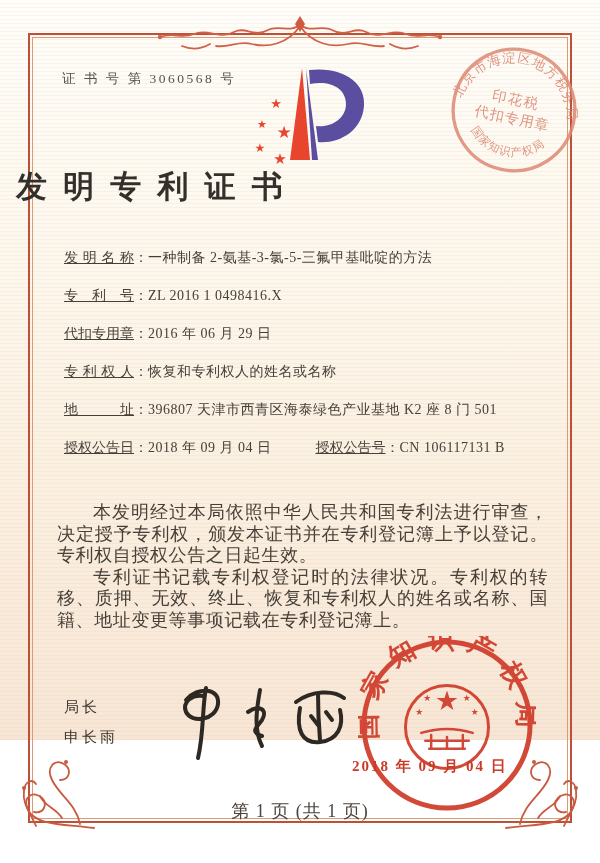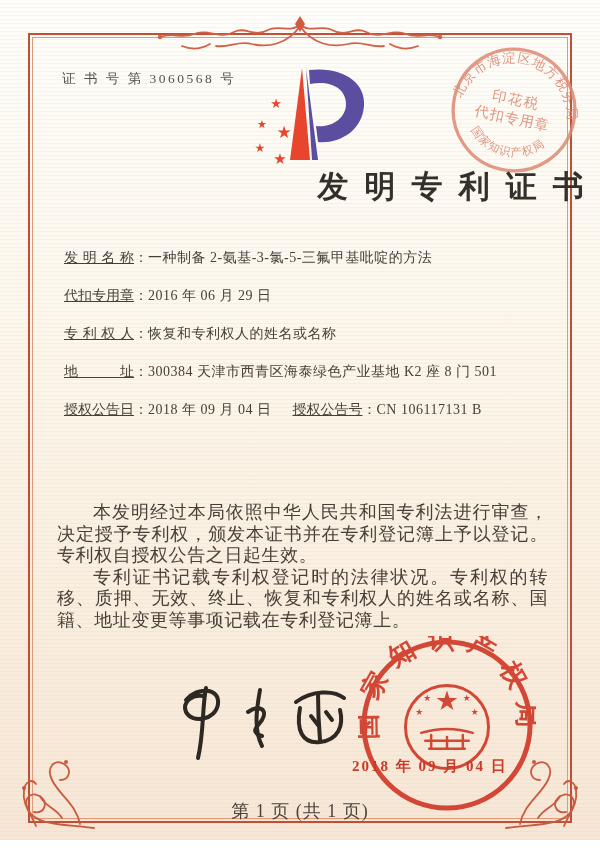--- a/index.html
+++ b/index.html
@@ -1,33 +1,33 @@
 <!DOCTYPE html>
 <html><head>
 <meta charset="utf-8">
 <style>
   html,body{margin:0;padding:0;}
   body{width:600px;height:863px;overflow:hidden;
        font-family:"Liberation Serif","DejaVu Serif",serif;}
-  .page{position:relative;width:600px;height:840px;
+  .page{position:relative;width:600px;height:740px;
     background:linear-gradient(180deg,#fefdf9 0%,#fdf9f0 28%,#fbf2e4 58%,#f9ebdb 82%,#f7e6d6 100%);}
   .page::before{content:"";position:absolute;inset:0;pointer-events:none;
     background:repeating-linear-gradient(0deg,rgba(216,160,128,0.10) 0 1px,rgba(255,255,255,0) 1px 4px);}
   .frame-outer{position:absolute;left:28px;top:33px;width:540px;height:786px;
     border:2px solid #bd5036;}
   .frame-inner{position:absolute;inset:2px;border:1px solid #dd9a78;}
   .cert-no{position:absolute;left:62px;top:70px;font-size:13.5px;letter-spacing:2.5px;color:#57514b;}
-  .title{position:absolute;left:0;right:0;top:166px;text-align:right;
+  .title{position:absolute;left:0;right:0;top:166px;text-align:left;
     font-size:31px;font-weight:700;letter-spacing:0.52em;padding-left:0.52em;color:#33302b;}
   .fields{position:absolute;left:64px;right:48px;top:246px;font-size:14px;color:#453f38;}
   .field-row{line-height:24px;margin-bottom:14px;white-space:nowrap;}
   .f-label{display:inline-block;width:5em;text-align:justify;text-align-last:justify;vertical-align:top;text-decoration:underline;}
   .f-colon{display:inline-block;vertical-align:top;}
   .f-value{display:inline-block;vertical-align:top;letter-spacing:0.5px;white-space:normal;max-width:380px;}
-  .pair2{margin-left:21px;}
+  .pair2{margin-left:44px;}
   .body-text{position:absolute;left:57px;right:52px;top:502px;
     font-size:18px;line-height:21.5px;color:#474038;text-align:justify;
     letter-spacing:0.6px;}
   .body-text p{margin:0;text-indent:2em;}
   .sig-block{position:absolute;left:64px;top:698px;font-family:"Liberation Sans","DejaVu Sans",sans-serif;
     font-size:15px;color:#3a352f;letter-spacing:3px;}
   .sig-block .line2{margin-top:11px;}
   .sig-svg{position:absolute;left:168px;top:678px;}
   .seal-svg{position:absolute;left:358px;top:636px;opacity:0.92;}
   .seal-date{position:absolute;left:352px;top:757px;font-size:15px;font-weight:700;
@@ -115,38 +115,45 @@
     <text x="80" y="94" font-size="15" fill="#d9836e" text-anchor="middle" letter-spacing="1">代扣专用章</text>
   </svg>
 
   <div class="title">发明专利证书</div>
 
   <div class="fields">
     <div class="field-row">
       <span class="f-label">发明名称</span><span class="f-colon">：</span><span class="f-value">一种制备 2-氨基-3-氯-5-三氟甲基吡啶的方法</span>
     </div>
     <div class="field-row">
+      <span class="f-label">专利号</span><span class="f-colon">：</span><span class="f-value">ZL 2016 1 0498416.X</span>
+    </div>
+    <div class="field-row">
       <span class="f-label">代扣专用章</span><span class="f-colon">：</span><span class="f-value">2016 年 06 月 29 日</span>
     </div>
     <div class="field-row">
       <span class="f-label">专利权人</span><span class="f-colon">：</span><span class="f-value">恢复和专利权人的姓名或名称</span>
     </div>
     <div class="field-row">
-      <span class="f-label">地址</span><span class="f-colon">：</span><span class="f-value">300384 天津市西青区海泰绿色产业基地 K2 座 8 门 501</span>
+      <span class="f-label">地址</span><span class="f-colon">：</span><span class="f-value">396807 天津市西青区海泰绿色产业基地 K2 座 8 门 501</span>
     </div>
     <div class="field-row">
       <span class="f-label">授权公告日</span><span class="f-colon">：</span><span class="f-value">2018 年 09 月 04 日</span><span class="pair2"><span class="f-label" style="width:5em">授权公告号</span><span class="f-colon">：</span><span class="f-value">CN 106117131 B</span></span>
     </div>
   </div>
 
   <div class="body-text">
     <p>本发明经过本局依照中华人民共和国专利法进行审查，决定授予专利权，颁发本证书并在专利登记簿上予以登记。专利权自授权公告之日起生效。</p>
     <p>专利证书记载专利权登记时的法律状况。专利权的转移、质押、无效、终止、恢复和专利权人的姓名或名称、国籍、地址变更等事项记载在专利登记簿上。</p>
   </div>
 
+  <div class="sig-block">
+    <div>局长</div>
+    <div class="line2">申长雨</div>
+  </div>
 
   <svg class="sig-svg" width="200" height="90" viewBox="0 0 200 90">
     <g stroke="#2e2823" stroke-width="4" fill="none" stroke-linecap="round">
       <path d="M38,10 C34,30 36,55 30,80"></path>
       <path d="M18,22 C30,8 52,10 50,26 C48,42 24,46 18,34 C14,24 24,16 36,18"></path>
       <path d="M92,12 C88,34 86,52 94,68"></path>
       <path d="M80,34 C92,26 100,32 94,42 C88,50 82,54 94,58"></path>
       <path d="M128,24 C144,12 166,12 176,20"></path>
       <path d="M132,30 C128,52 134,66 152,64 C170,62 176,48 172,32"></path>
       <path d="M150,16 C150,34 151,50 152,62"></path>

